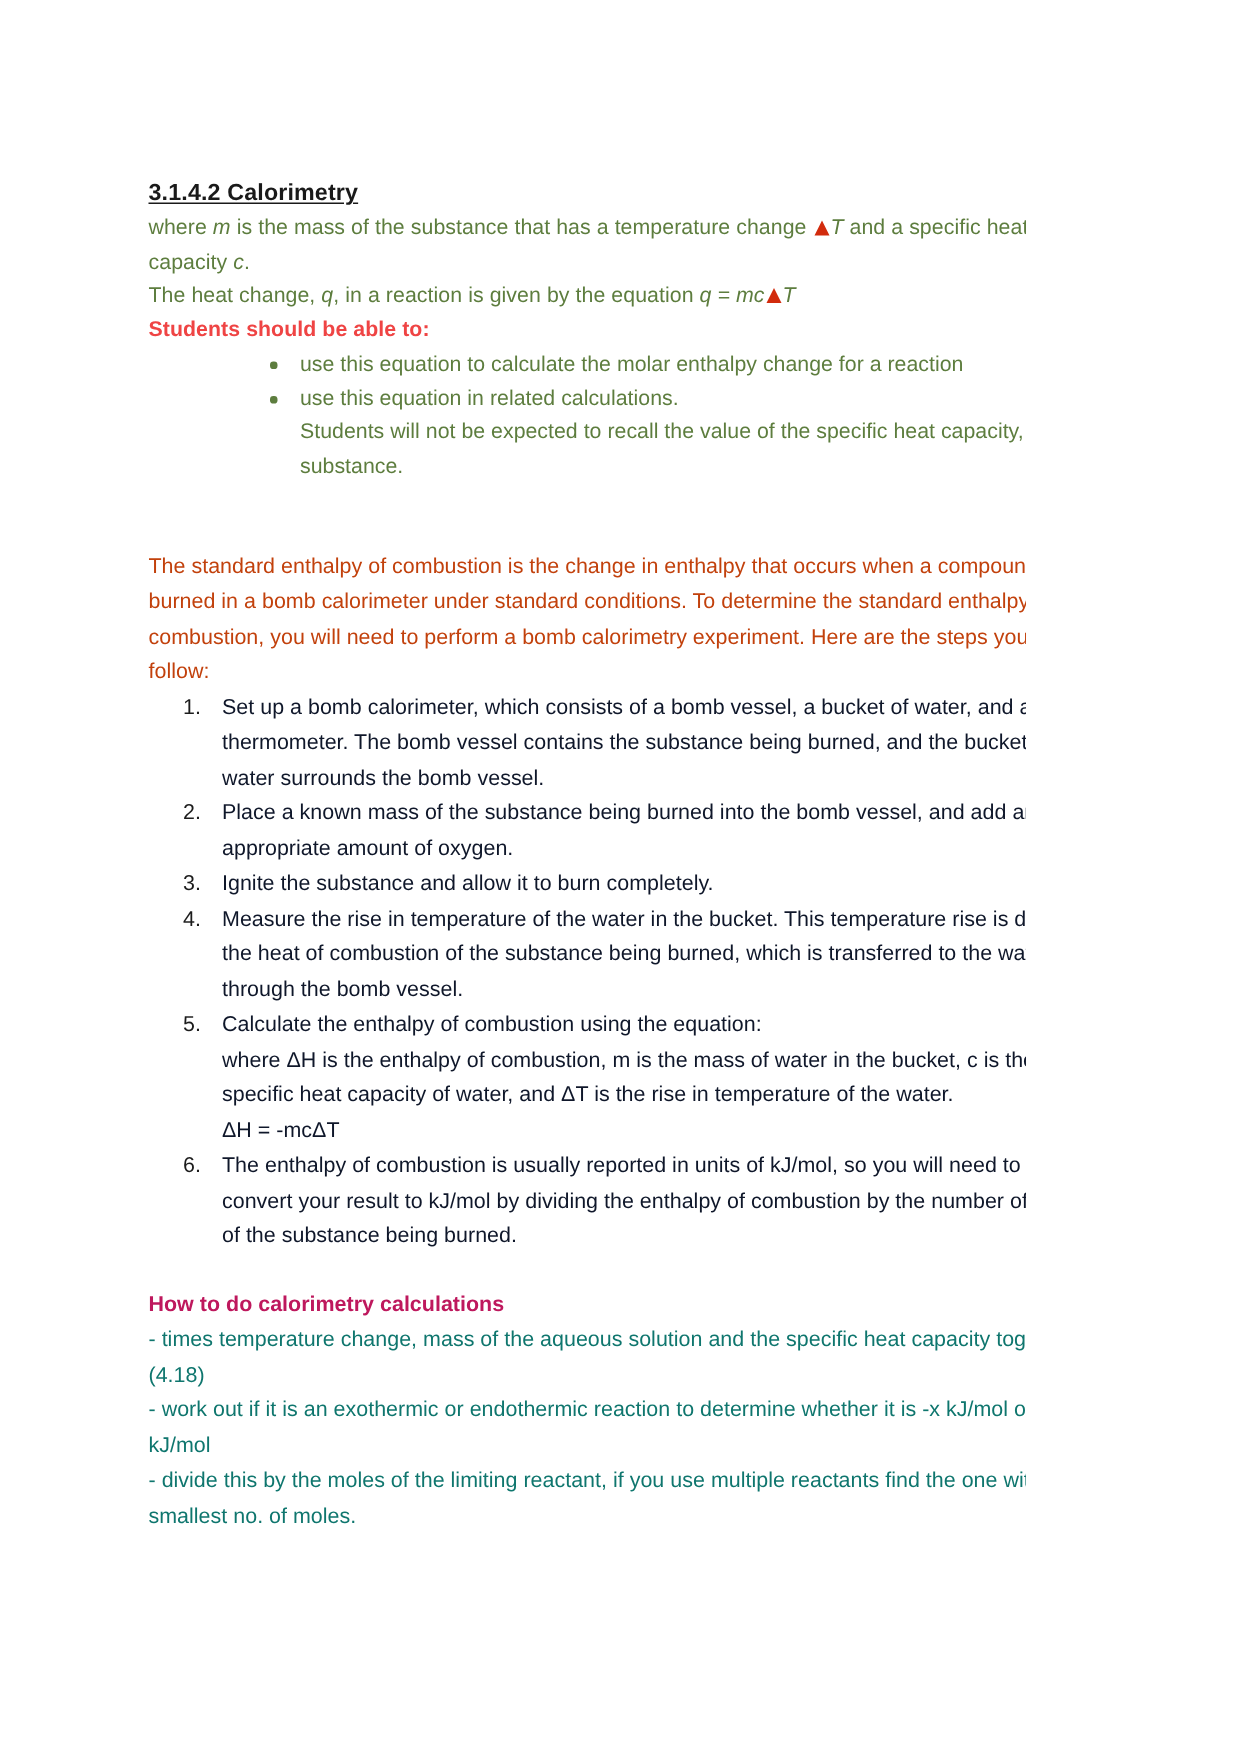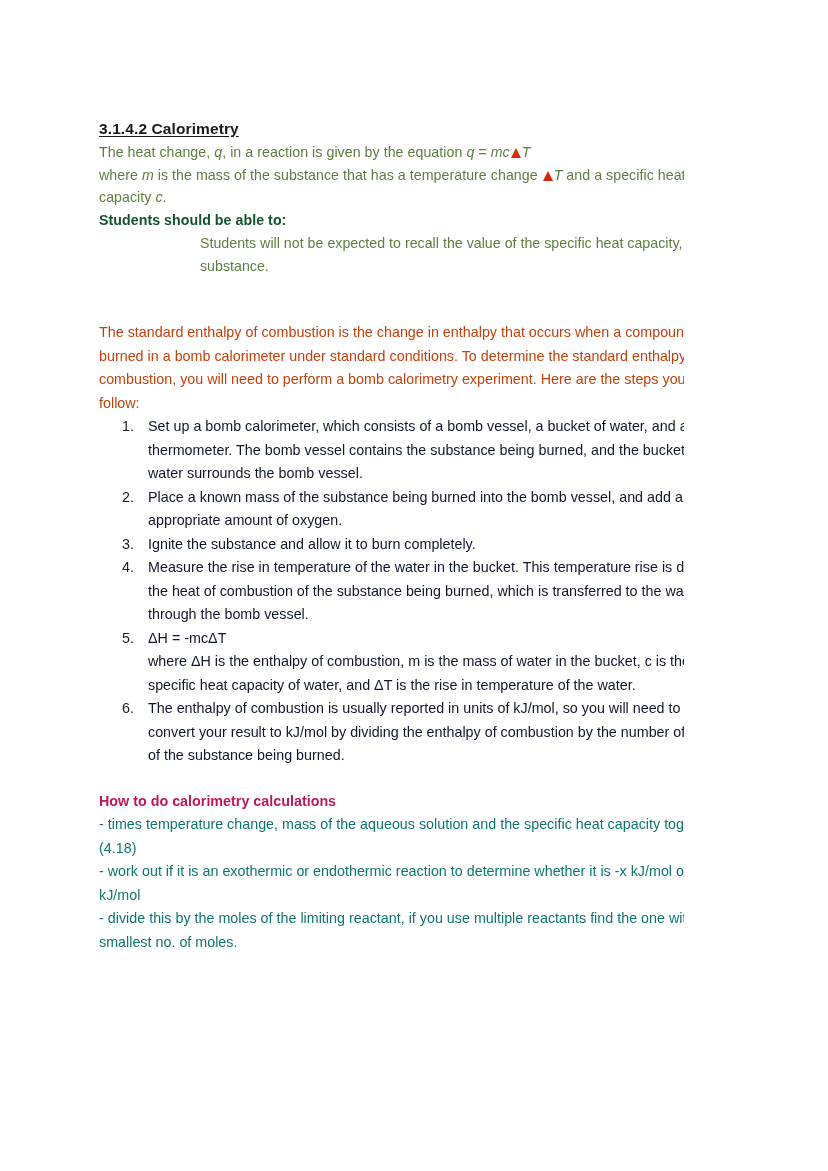--- a/index.html
+++ b/index.html
@@ -60,21 +60,21 @@
     border-left: 5.5px solid transparent;
     border-right: 5.5px solid transparent;
     border-bottom: 10px solid #d22b0d;
     vertical-align: -1px;
     margin: 0 1px 0 1px;
   }
 
   .spec-able {
     font-size: 14.2px;
     line-height: 22.7px;
-    color: #14532d;
+    color: #ef4444;
     font-weight: bold;
     margin: 0;
     letter-spacing: 0.05px;
   }
 
   .spec-bullets {
     margin: 0;
     padding: 0;
     list-style: none;
   }
@@ -166,40 +166,44 @@
 </head>
 <body>
 
 <div class="page">
   <div class="content">
 
     <div>
 
       <h1 class="spec-heading">3.1.4.2 Calorimetry</h1>
 
+      <p class="spec-para"><span>where </span><span class="it">m</span><span> is the mass of the substance that has a temperature change </span><span class="tri"></span><span class="it">T</span><span> and a specific heat capacity </span><span class="it">c</span><span>.</span></p>
+
       <p class="spec-para"><span>The heat change, </span><span class="it">q</span><span>, in a reaction is given by the equation </span><span class="it">q = mc</span><span class="tri"></span><span class="it">T</span></p>
 
-      <p class="spec-para"><span>where </span><span class="it">m</span><span> is the mass of the substance that has a temperature change </span><span class="tri"></span><span class="it">T</span><span> and a specific heat capacity </span><span class="it">c</span><span>.</span></p>
-
       <p class="spec-able">Students should be able to:</p>
 
+      <ul class="spec-bullets">
+        <li class="has-dot"><span>use this equation to calculate the molar enthalpy change for a reaction</span></li>
+        <li class="has-dot"><span>use this equation in related calculations.</span></li>
+      </ul>
 
       <div class="spec-note"><span>Students will not be expected to recall the value of the specific heat capacity, </span><span class="it">c</span><span>, of a substance.</span></div>
     </div>
 
     <div class="gap-lg"></div>
 
     <p class="body-para">The standard enthalpy of combustion is the change in enthalpy that occurs when a compound is burned in a bomb calorimeter under standard conditions. To determine the standard enthalpy of combustion, you will need to perform a bomb calorimetry experiment. Here are the steps you can follow:</p>
 
     <ol class="steps">
       <li><span>Set up a bomb calorimeter, which consists of a bomb vessel, a bucket of water, and a thermometer. The bomb vessel contains the substance being burned, and the bucket of water surrounds the bomb vessel.</span></li>
       <li><span>Place a known mass of the substance being burned into the bomb vessel, and add an appropriate amount of oxygen.</span></li>
       <li><span>Ignite the substance and allow it to burn completely.</span></li>
       <li><span>Measure the rise in temperature of the water in the bucket. This temperature rise is due to the heat of combustion of the substance being burned, which is transferred to the water through the bomb vessel.</span></li>
-      <li><span class="step-sub">ΔH = -mcΔT</span><span class="step-sub">where ΔH is the enthalpy of combustion, m is the mass of water in the bucket, c is the specific heat capacity of water, and ΔT is the rise in temperature of the water.</span></li>
+      <li><span>Calculate the enthalpy of combustion using the equation:</span><span class="step-sub">where ΔH is the enthalpy of combustion, m is the mass of water in the bucket, c is the specific heat capacity of water, and ΔT is the rise in temperature of the water.</span><span class="step-sub">ΔH = -mcΔT</span></li>
       <li><span>The enthalpy of combustion is usually reported in units of kJ/mol, so you will need to convert your result to kJ/mol by dividing the enthalpy of combustion by the number of moles of the substance being burned.</span></li>
     </ol>
 
     <div class="gap-md"></div>
 
     <div>
       <p class="how-heading">How to do calorimetry calculations</p>
       <p class="how-line">- times temperature change, mass of the aqueous solution and the specific heat capacity together (4.18)</p>
       <p class="how-line">- work out if it is an exothermic or endothermic reaction to determine whether it is -x kJ/mol or x kJ/mol</p>
       <p class="how-line">- divide this by the moles of the limiting reactant, if you use multiple reactants find the one with the smallest no. of moles.</p>

